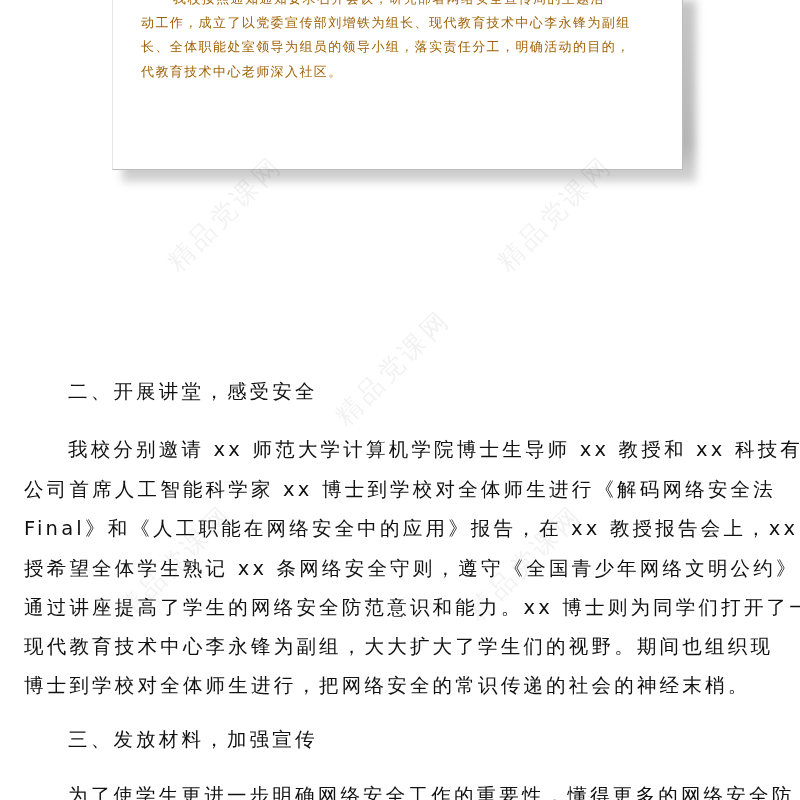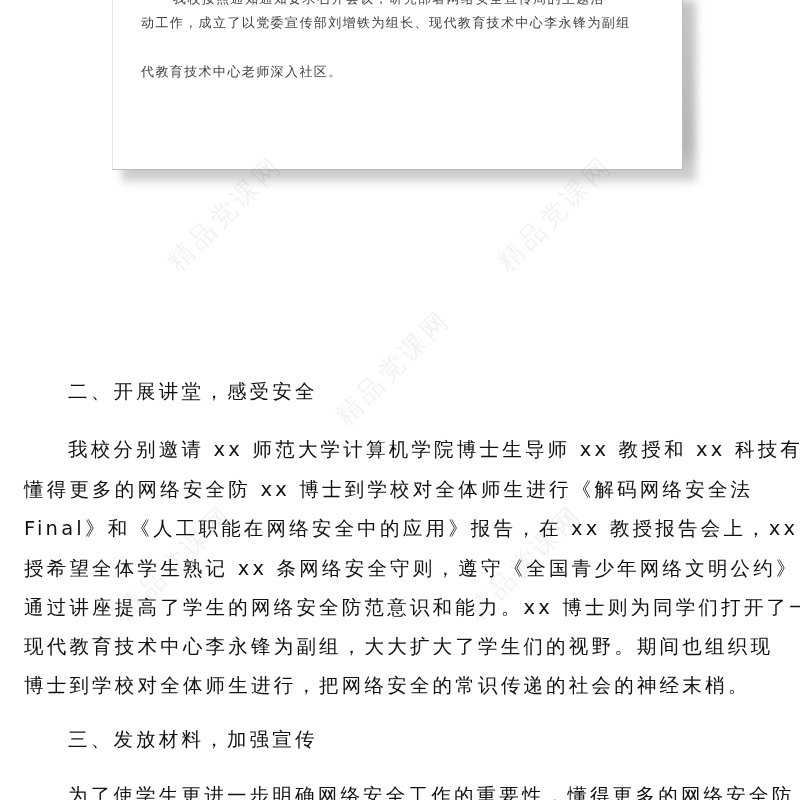--- a/index.html
+++ b/index.html
@@ -27,21 +27,21 @@
       border-left: 1px solid #e4e4e4;
       border-right: 1px solid #bcbcbc;
       border-bottom: 1px solid #bcbcbc;
       box-sizing: border-box;
     }
     .doc-card .line {
       position: absolute;
       left: 28px;
       font-size: 13px;
       letter-spacing: 1.4px;
-      color: #404040;
+      color: #a16207;
       white-space: nowrap;
       font-family: Liberation Serif, serif;
     }
     .doc-card .line.cut { top: -10px; left: 60px; }
     .doc-card .l1 { top: 14px; }
     .doc-card .l2 { top: 38px; }
     .doc-card .l3 { top: 63px; }
 
     .watermark {
       position: absolute;
@@ -68,33 +68,34 @@
     }
     .heading { left: 68px; }
   </style>
 </head>
 <body>
 
 <div class="card-shadow"></div>
 <div class="doc-card">
   <div class="line cut">我校按照通知通知要求召开会议，研究部署网络安全宣传周的主题活</div>
   <div class="line l1">动工作，成立了以党委宣传部刘增铁为组长、现代教育技术中心李永锋为副组</div>
+  <div class="line l2">长、全体职能处室领导为组员的领导小组，落实责任分工，明确活动的目的，</div>
   <div class="line l3">代教育技术中心老师深入社区。</div>
 </div>
 
 <div class="watermark" style="left:150px; top:196px;">精品党课网</div>
 <div class="watermark" style="left:480px; top:196px;">精品党课网</div>
 <div class="watermark" style="left:318px; top:350px;">精品党课网</div>
 <div class="watermark" style="left:100px; top:545px;">精品党课网</div>
 <div class="watermark" style="left:450px; top:545px;">精品党课网</div>
 
 <div class="body-text heading" style="top:378px;">二、开展讲堂，感受安全</div>
 
 <div class="body-text" style="left:68px; top:436px;">我校分别邀请 xx 师范大学计算机学院博士生导师 xx 教授和 xx 科技有限</div>
-<div class="body-text" style="top:476px;">懂得更多的网络安全防  xx  博士到学校对全体师生进行《解码网络安全法</div>
+<div class="body-text" style="top:476px;">公司首席人工智能科学家  xx  博士到学校对全体师生进行《解码网络安全法</div>
 <div class="body-text" style="top:515px;">Final》和《人工职能在网络安全中的应用》报告，在 xx 教授报告会上，xx 教</div>
 <div class="body-text" style="top:555px;">授希望全体学生熟记 xx 条网络安全守则，遵守《全国青少年网络文明公约》。</div>
 <div class="body-text" style="top:594px;">通过讲座提高了学生的网络安全防范意识和能力。xx 博士则为同学们打开了一</div>
 <div class="body-text" style="top:633px;">现代教育技术中心李永锋为副组，大大扩大了学生们的视野。期间也组织现</div>
 <div class="body-text" style="top:672px;">博士到学校对全体师生进行，把网络安全的常识传递的社会的神经末梢。</div>
 
 <div class="body-text heading" style="top:726px;">三、发放材料，加强宣传</div>
 
 <div class="body-text" style="left:68px; top:782px;">为了使学生更进一步明确网络安全工作的重要性，懂得更多的网络安全防</div>
 

